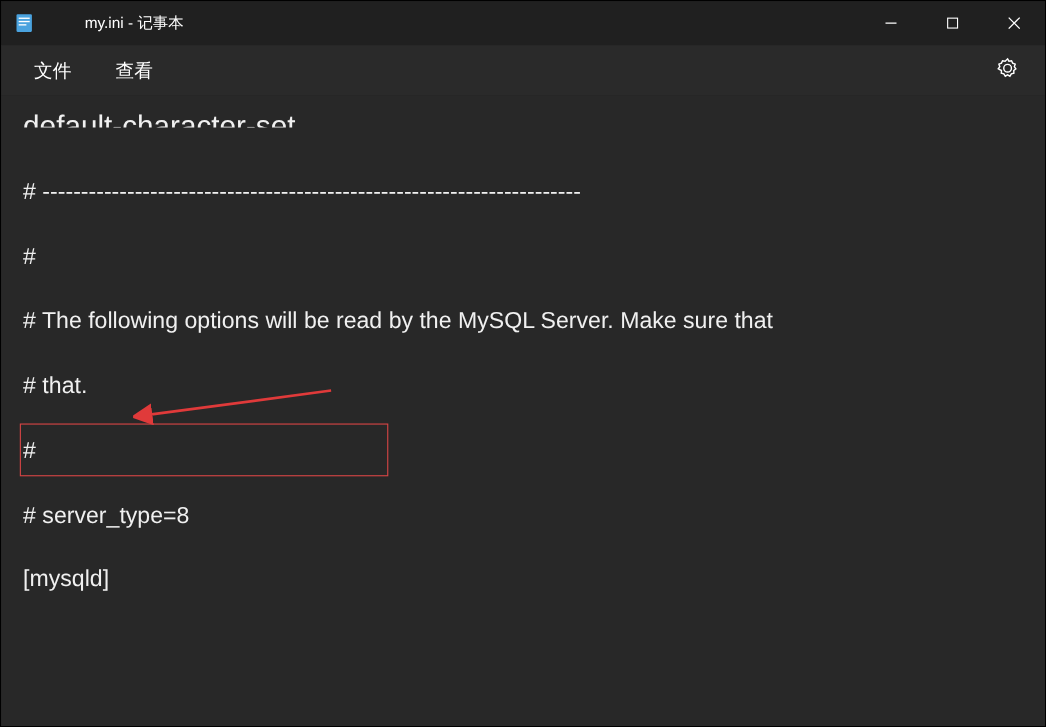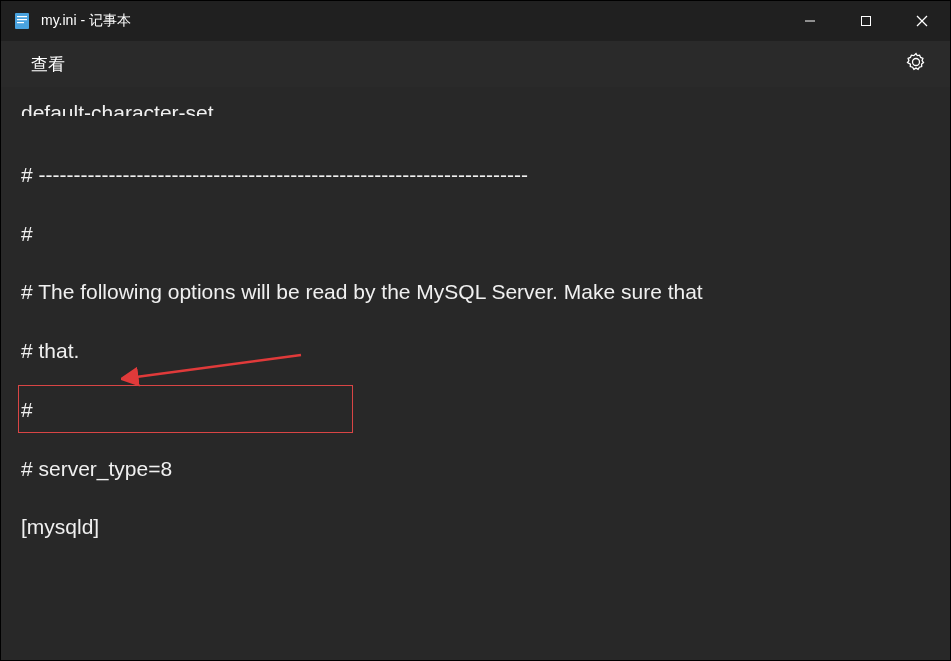--- a/index.html
+++ b/index.html
@@ -28,20 +28,21 @@
       width: 18px;
       height: 18px;
       display: flex;
       align-items: center;
       justify-content: center;
     }
     .app-icon svg { width: 18px; height: 18px; }
     .title-text {
       color: #ffffff;
       font-size: 14px;
+      margin-left: 36px;
     }
     .window-controls {
       display: flex;
       height: 100%;
     }
     .win-btn {
       width: 56px;
       height: 40px;
       display: flex;
       align-items: center;
@@ -102,21 +103,21 @@
       left: 120px;
       top: 260px;
       pointer-events: none;
     }
     .truncated {
       display: block;
       height: 14px;
       overflow: hidden;
       color: #f0f0f0;
       line-height: 1;
-      font-size: 21px;
+      font-size: 27px;
       position: relative;
       top: -14px;
     }
   </style>
 </head>
 <body>
 
 <div class="titlebar">
   <div class="titlebar-left">
     <span class="app-icon">
@@ -144,20 +145,21 @@
       <svg viewBox="0 0 12 12">
           <line x1="1" y1="1" x2="11" y2="11" stroke="#fff" stroke-width="1.2"></line>
           <line x1="11" y1="1" x2="1" y2="11" stroke="#fff" stroke-width="1.2"></line>
         </svg>
     </div>
   </div>
 </div>
 
 <div class="menubar">
   <div class="menu-left">
+    <div class="menu-item">文件</div>
     <div class="menu-item">查看</div>
   </div>
   <div class="settings-btn">
     <svg viewBox="0 0 20 20">
         <path fill="none" stroke="#fff" stroke-width="1.3" d="M10 6.5a3.5 3.5 0 100 7 3.5 3.5 0 000-7zM10 1.5l1.2 2.1 2.4-.4 1 2.2 2.3.9-.8 2.3 1.4 2-1.9 1.5.1 2.4-2.3.7-1.3 2.1-2.1-1.2-2.1 1.2-1.3-2.1-2.3-.7.1-2.4L1.5 10.6l1.4-2-.8-2.3 2.3-.9 1-2.2 2.4.4z"></path>
       </svg>
   </div>
 </div>
 
 <div class="editor">

